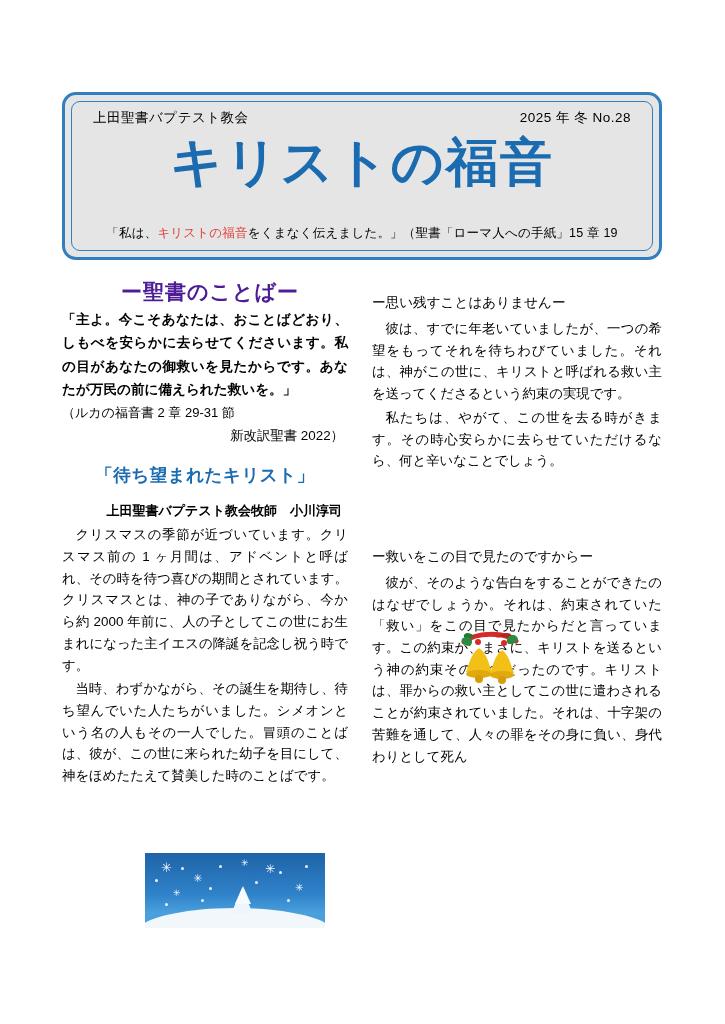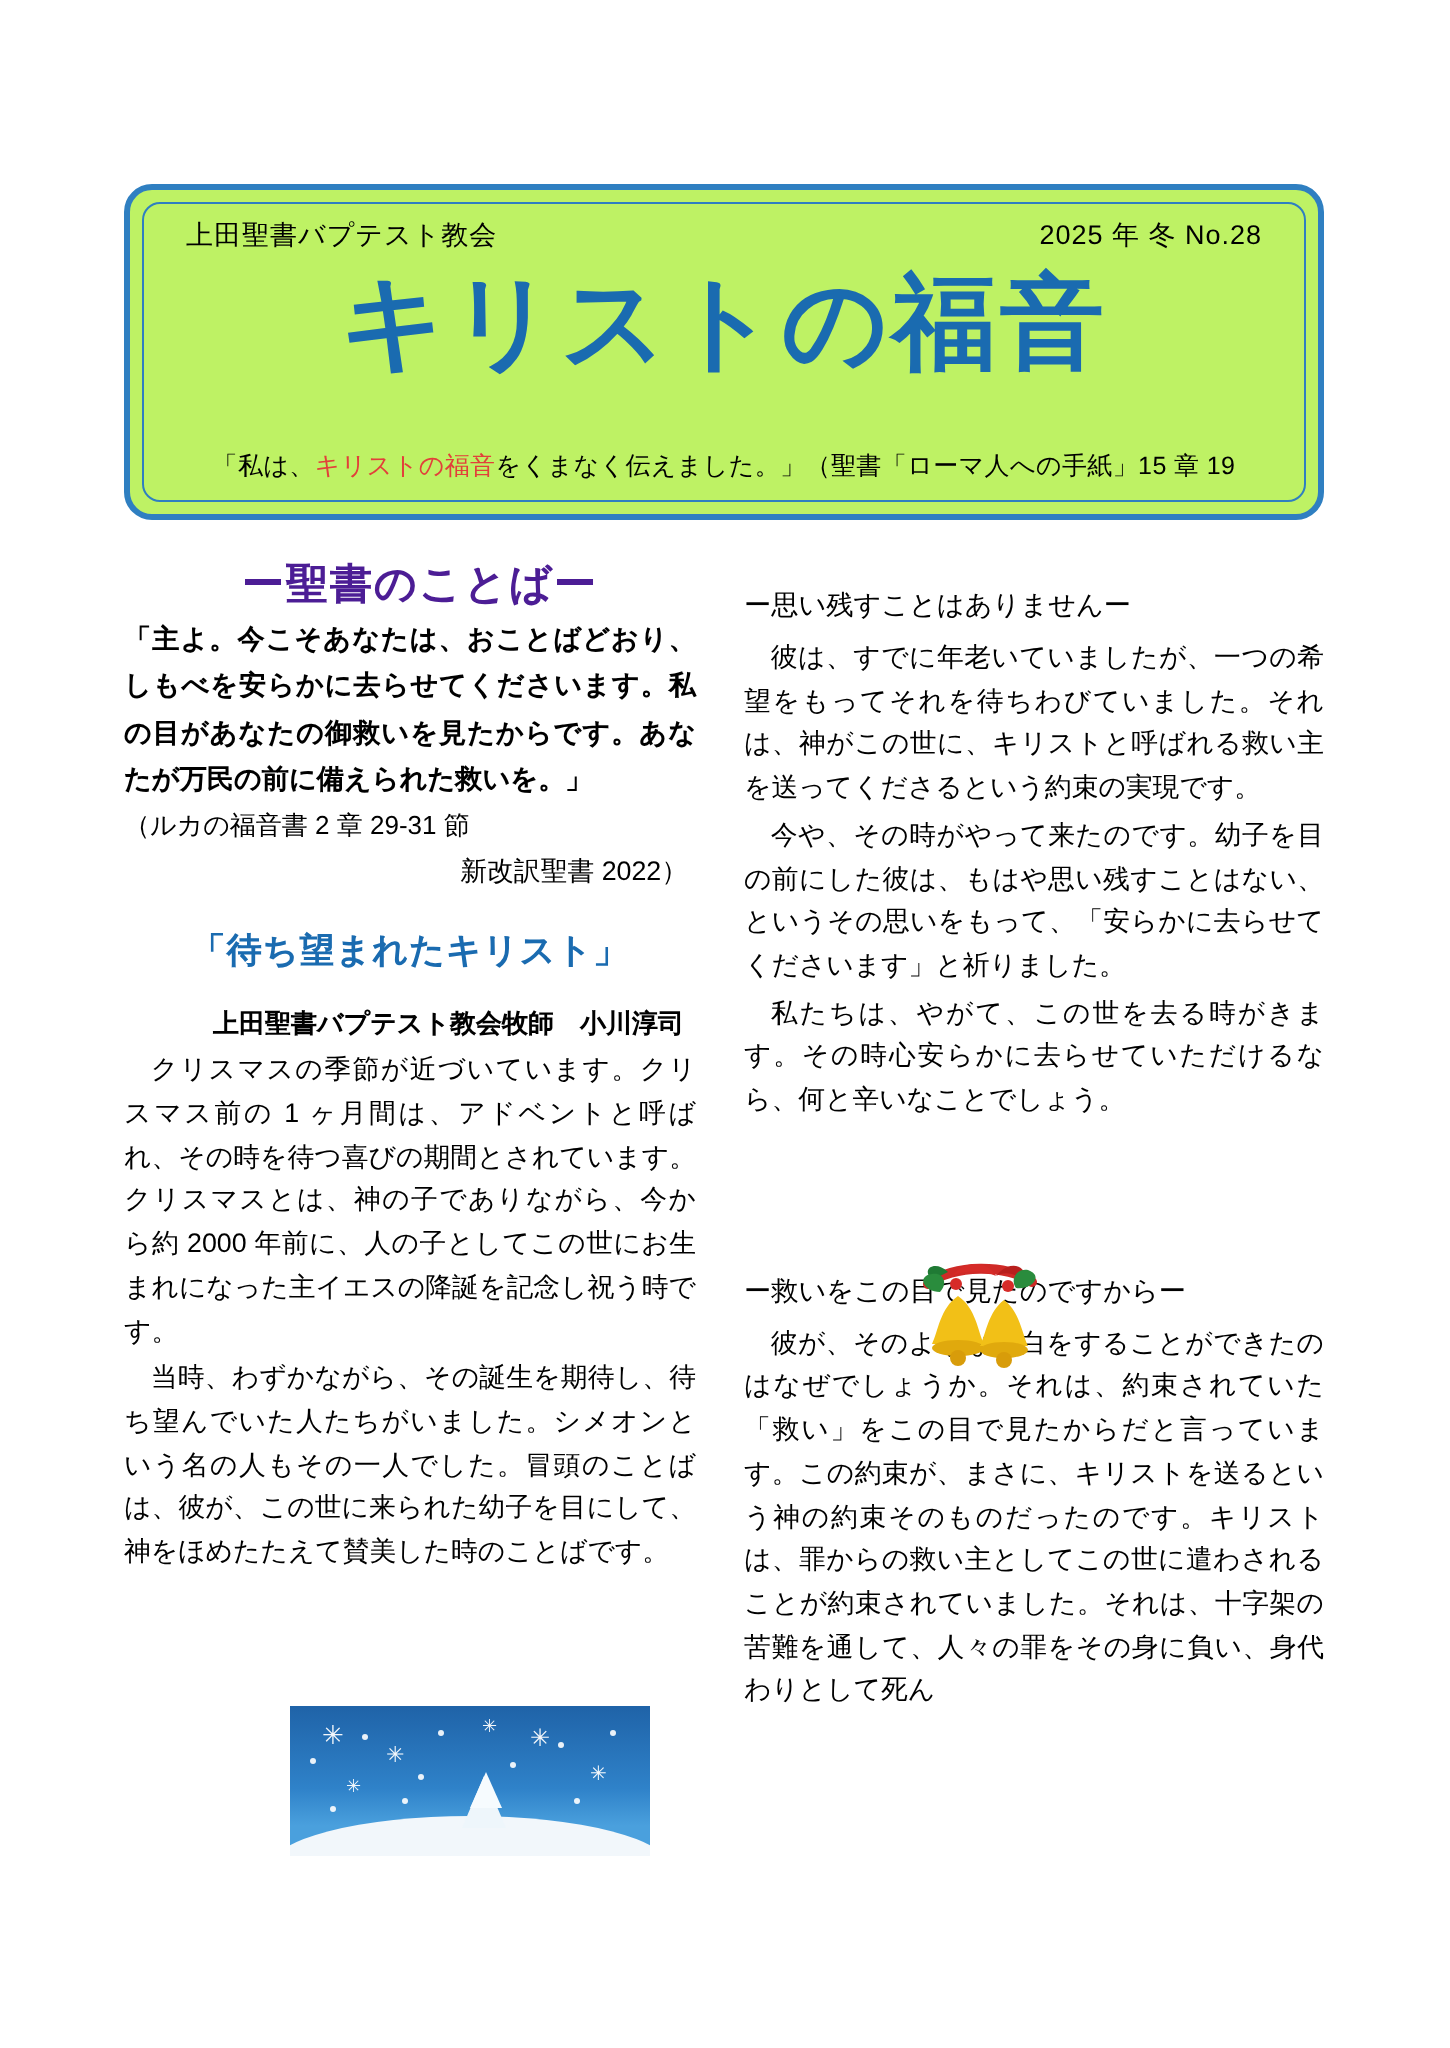--- a/index.html
+++ b/index.html
@@ -25,21 +25,21 @@
   
   .masthead {
     position: absolute;
     left: 62px;
     top: 92px;
     width: 600px;
     height: 168px;
     border: 3px solid #2f7fc1;
     border-radius: 14px;
     box-sizing: border-box;
-    background: #bef264;
+    background: #e5e5e5;
   }
   .masthead-inner {
     position: absolute;
     left: 6px; top: 6px; right: 6px; bottom: 6px;
     border: 1px solid #2f7fc1;
     border-radius: 9px;
   }
   .mast-row {
     position: absolute;
     left: 28px;
@@ -131,20 +131,21 @@
     font-weight: bold;
     color: #1a6bb0;
     letter-spacing: 0.5px;
   }
   .byline {
     margin-top: 12px;
     font-size: 13px;
     font-weight: bold;
     text-align: right;
     padding-right: 6px;
+    font-family: Liberation Mono, monospace;
   }
   .body-p {
     margin-top: 2px;
     text-indent: 1em;
   }
 
   .sub-heading {
     font-size: 13.6px;
     margin-bottom: 4px;
   }
@@ -232,21 +233,20 @@
     <p class="verse-ref-2">新改訳聖書 2022）</p>
     <p class="article-title">「待ち望まれたキリスト」</p>
     <p class="byline">上田聖書バプテスト教会牧師　小川淳司</p>
     <p class="body-p">クリスマスの季節が近づいています。クリスマス前の 1 ヶ月間は、アドベントと呼ばれ、その時を待つ喜びの期間とされています。クリスマスとは、神の子でありながら、今から約 2000 年前に、人の子としてこの世にお生まれになった主イエスの降誕を記念し祝う時です。</p>
     <p class="body-p">当時、わずかながら、その誕生を期待し、待ち望んでいた人たちがいました。シメオンという名の人もその一人でした。冒頭のことばは、彼が、この世に来られた幼子を目にして、神をほめたたえて賛美した時のことばです。</p>
   </div>
 
   <div class="col col-right">
     <p class="sub-heading">ー思い残すことはありませんー</p>
     <p class="body-p">彼は、すでに年老いていましたが、一つの希望をもってそれを待ちわびていました。それは、神がこの世に、キリストと呼ばれる救い主を送ってくださるという約束の実現です。</p>
-    <p class="body-p">今や、その時がやって来たのです。幼子を目の前にした彼は、もはや思い残すことはない、というその思いをもって、「安らかに去らせてくださいます」と祈りました。</p>
     <p class="body-p">私たちは、やがて、この世を去る時がきます。その時心安らかに去らせていただけるなら、何と辛いなことでしょう。</p>
     <div style="height:74px"></div>
     <p class="sub-heading">ー救いをこの目で見たのですからー</p>
     <p class="body-p">彼が、そのような告白をすることができたのはなぜでしょうか。それは、約束されていた「救い」をこの目で見たからだと言っています。この約束が、まさに、キリストを送るという神の約束そのものだったのです。キリストは、罪からの救い主としてこの世に遣わされることが約束されていました。それは、十字架の苦難を通して、人々の罪をその身に負い、身代わりとして死ん</p>
   </div>
 
   <div class="bells">
     <svg width="90" height="56" viewBox="0 0 90 56" xmlns="http://www.w3.org/2000/svg">
       <path d="M18 14 C30 4, 58 4, 70 13" stroke="#cf2a27" stroke-width="5" fill="none" stroke-linecap="round"></path>
       <path d="M30 10 C36 2, 48 2, 52 10 C46 7, 36 7, 30 10 Z" fill="#d62b28"></path>

